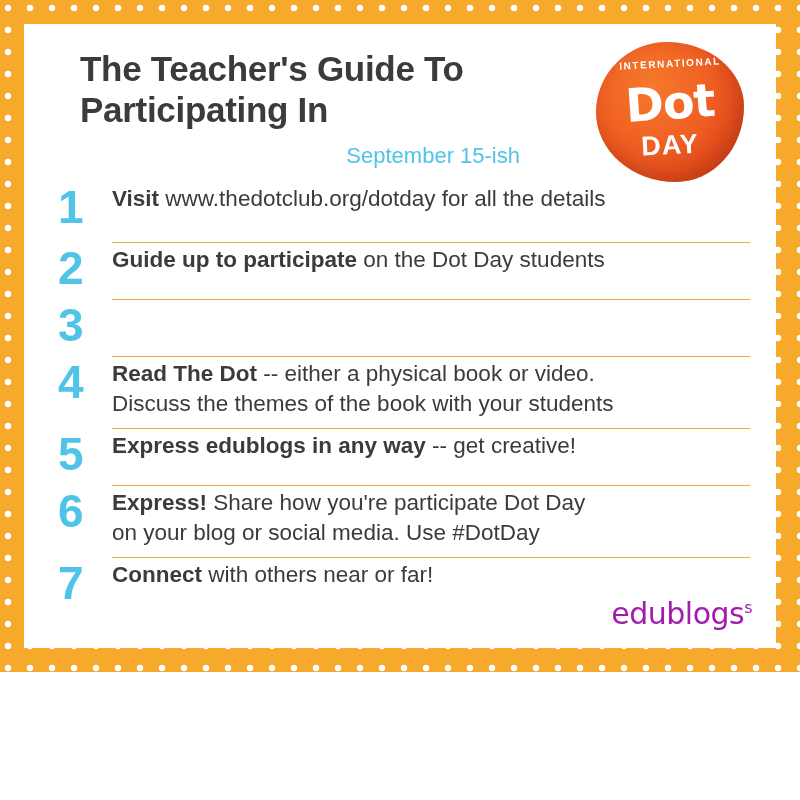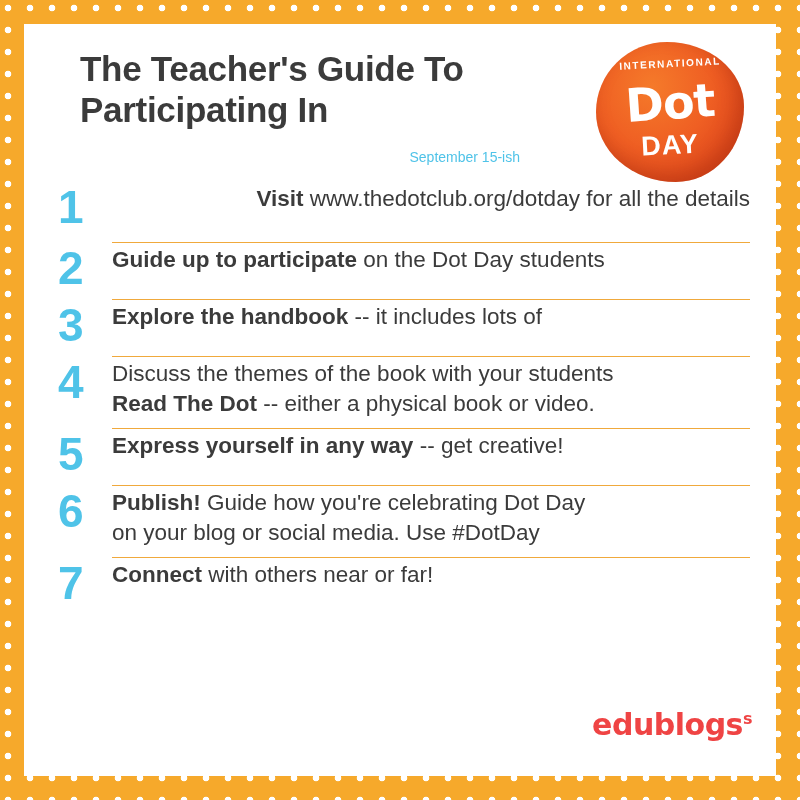--- a/index.html
+++ b/index.html
@@ -10,21 +10,21 @@
     width: 800px;
     height: 800px;
     font-family: "Liberation Sans", sans-serif;
     background: #ffffff;
     overflow: hidden;
   }
 
   .poster {
     position: relative;
     width: 800px;
-    height: 800px;
+    height: 672px;
     box-sizing: border-box;
     background: #f5a623;
     padding: 4px;
   }
 
   
   .dot-frame {
     position: absolute;
     inset: 0;
     background-color: #f6a92b;
@@ -55,24 +55,24 @@
     font-weight: bold;
     color: #3b3b3b;
     line-height: 1.18;
     letter-spacing: -0.3px;
     padding-left: 30px;
     padding-top: 8px;
     max-width: 520px;
   }
   .subtitle {
     color: #4fc3e8;
-    font-size: 14px;
+    font-size: 22px;
     text-align: right;
     width: 470px;
-    margin-top: 18px;
+    margin-top: 12px;
     padding-right: 4px;
   }
 
   
   .logo {
     position: absolute;
     right: 6px;
     top: 2px;
     width: 148px;
     height: 140px;
@@ -153,30 +153,30 @@
     border-bottom: none;
   }
   .line {
     font-size: 22.5px;
     color: #3b3b3b;
     line-height: 1.35;
   }
   .line b {
     font-weight: bold;
   }
-  .s1 .body { padding-bottom: 12px; text-align: right; }
+  .s1 .body { padding-bottom: 12px; }
 
   
   .edublogs {
     position: absolute;
     right: 24px;
-    bottom: 34px;
-    color: #ef4444;
+    bottom: 17px;
+    color: #a21caf;
     font-size: 30px;
-    font-weight: bold;
+    font-weight: normal;
     letter-spacing: -0.5px;
     font-family: "DejaVu Sans", sans-serif;
   }
   .edublogs .sup {
     font-size: 16px;
     vertical-align: super;
   }
 </style>
 </head>
 <body>
@@ -209,40 +209,39 @@
         </div>
         <div class="step s2">
           <div class="num">2</div>
           <div class="body">
             <div class="line"><b>Guide up to participate</b><span> on the Dot Day students</span></div>
           </div>
         </div>
         <div class="step s3">
           <div class="num">3</div>
           <div class="body">
-            <div class="line"><b>Explore the handbook</b><span> -- it includes lots of</span></div>
           </div>
         </div>
         <div class="step s4">
           <div class="num">4</div>
           <div class="body">
+            <div class="line"><b>Read The Dot</b><span> -- either a physical book or video.</span></div>
             <div class="line"><span>Discuss the themes of the book with your students</span></div>
-            <div class="line"><b>Read The Dot</b><span> -- either a physical book or video.</span></div>
           </div>
         </div>
         <div class="step s5">
           <div class="num">5</div>
           <div class="body">
-            <div class="line"><b>Express yourself in any way</b><span> -- get creative!</span></div>
+            <div class="line"><b>Express edublogs in any way</b><span> -- get creative!</span></div>
           </div>
         </div>
         <div class="step s6">
           <div class="num">6</div>
           <div class="body">
-            <div class="line"><b>Publish!</b><span> Guide how you're celebrating Dot Day</span></div>
+            <div class="line"><b>Express!</b><span> Share how you're participate Dot Day</span></div>
             <div class="line"><span>on your blog or social media. Use #DotDay</span></div>
           </div>
         </div>
         <div class="step s7">
           <div class="num">7</div>
           <div class="body">
             <div class="line"><b>Connect</b><span> with others near or far!</span></div>
           </div>
         </div>
       </div>

